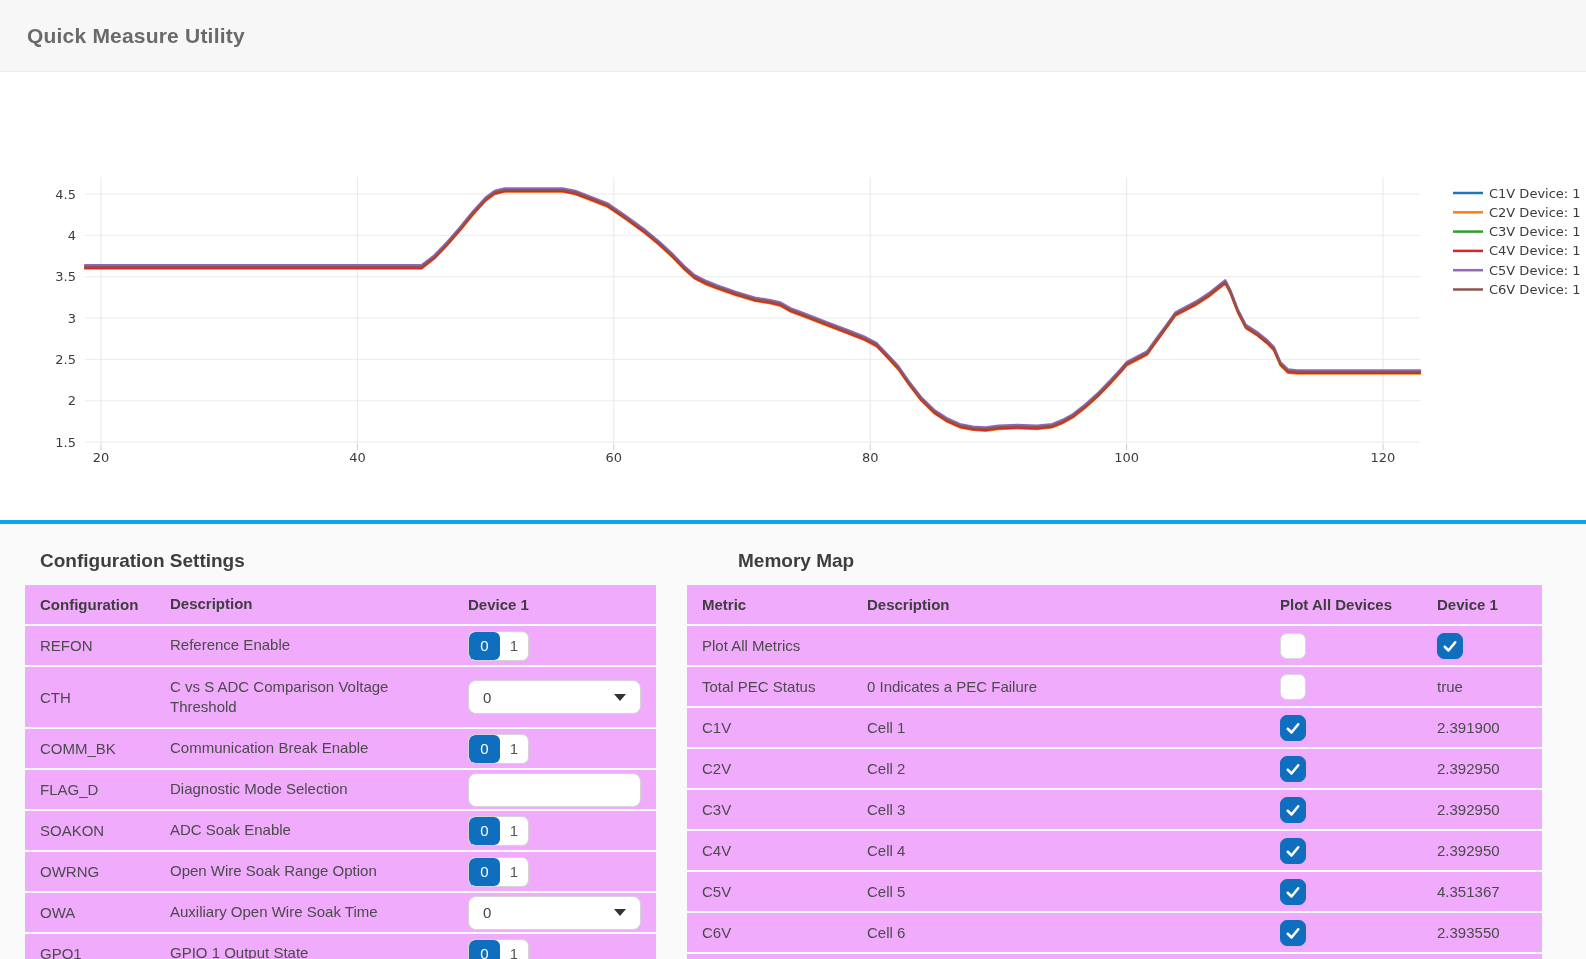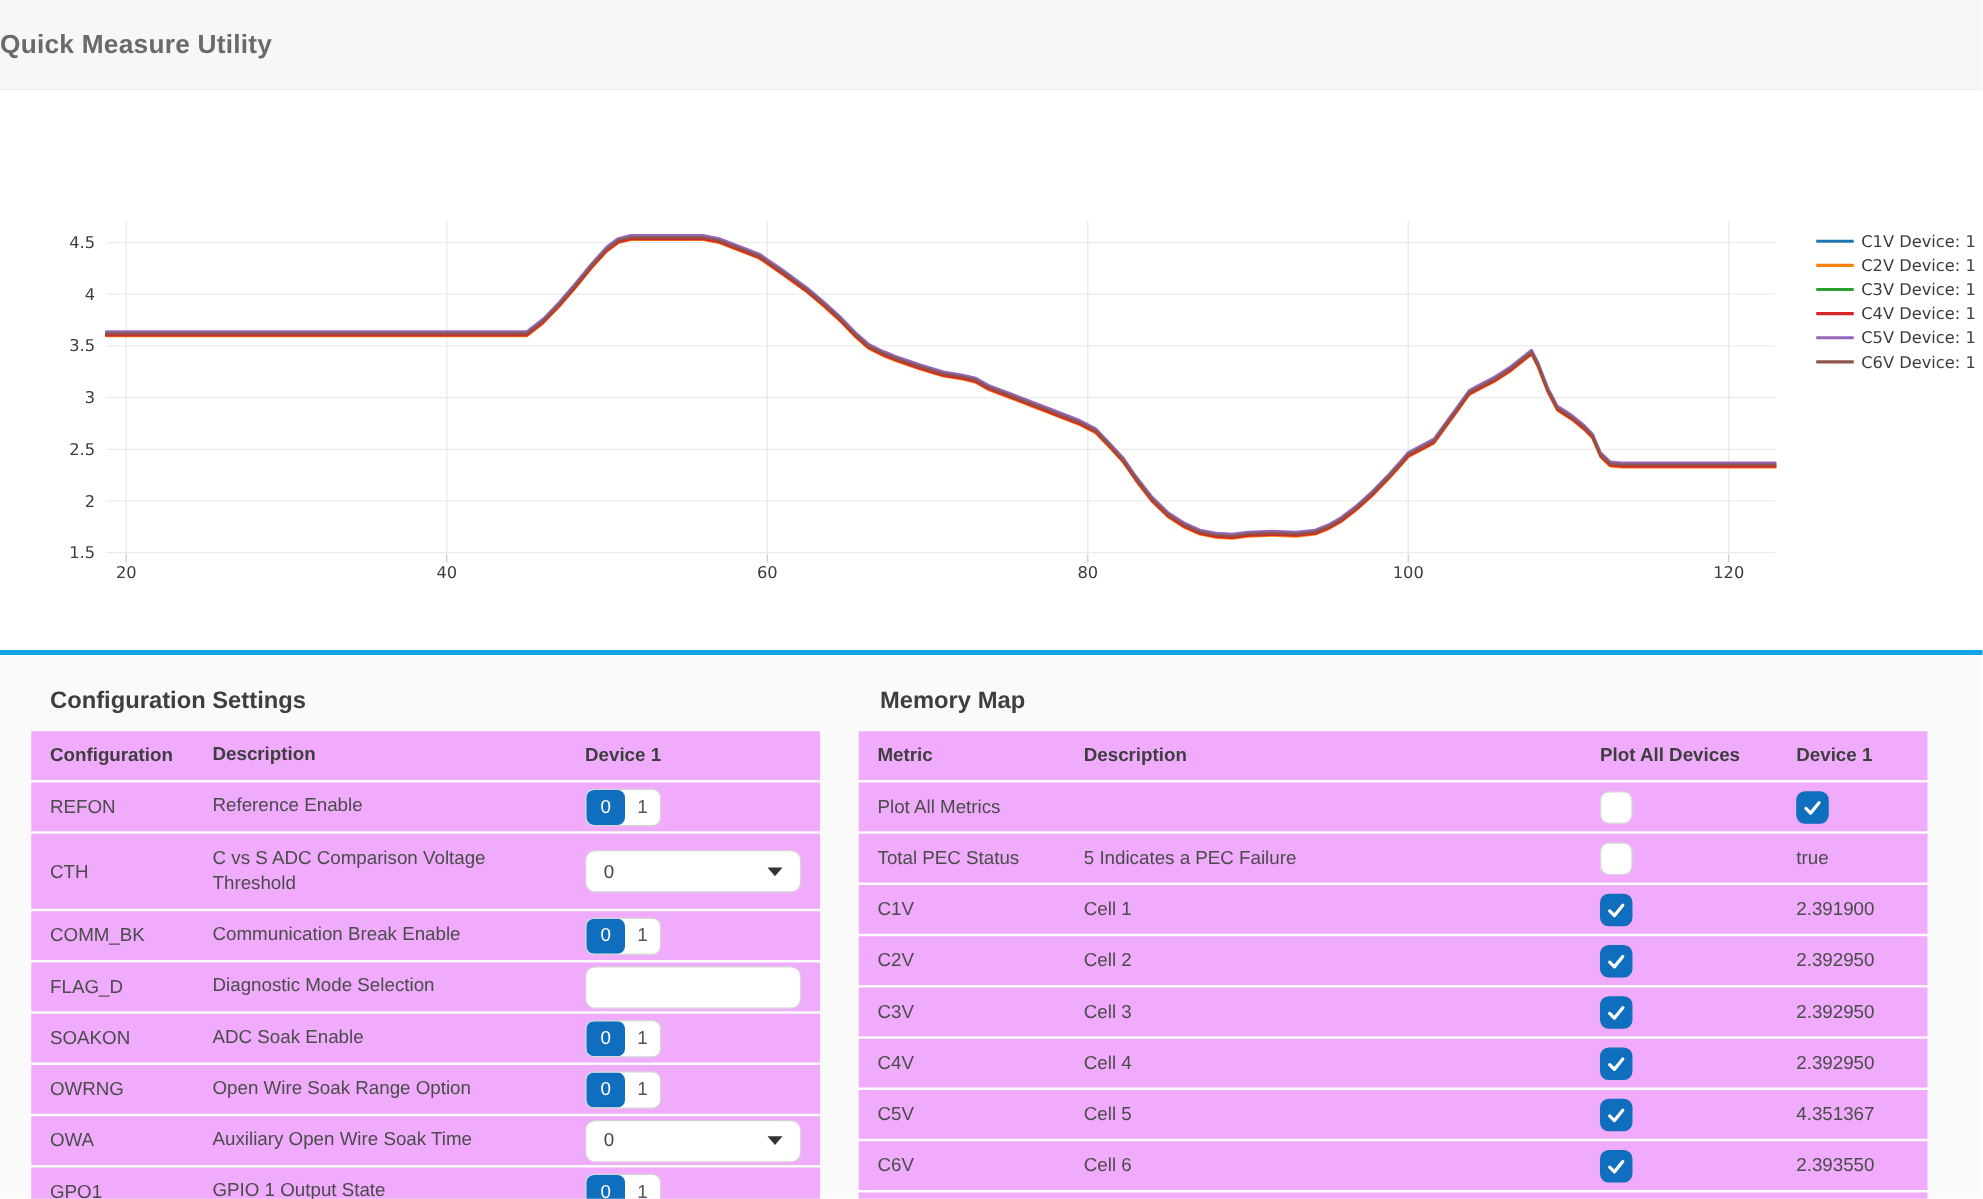--- a/index.html
+++ b/index.html
@@ -1,30 +1,30 @@
 <!DOCTYPE html>
 <html><head>
 <meta charset="utf-8">
 <style>
   * { margin:0; padding:0; box-sizing:border-box; }
   html,body { width:1586px; height:959px; overflow:hidden; background:#fff;
     font-family:"Liberation Sans", sans-serif; }
   
   .appbar { position:absolute; left:0; top:0; width:1586px; height:72px;
     background:#f7f7f7; border-bottom:1px solid #ececec; display:flex; align-items:center; }
-  .appbar h1 { font-size:21px; font-weight:600; color:#6a6a6a; letter-spacing:.2px; }
+  .appbar h1 { margin-left:27px; font-size:21px; font-weight:600; color:#6a6a6a; letter-spacing:.2px; }
   
   #chart-wrap { position:absolute; left:0; top:104px; width:1586px; height:380px; }
   #chart-svg text { font-family:"DejaVu Sans", sans-serif; font-size:13px; fill:#3c3c3c; }
   
   .section { position:absolute; left:0; top:520px; width:1586px; height:439px;
     background:#fafafa; border-top:4px solid #0ea5e9; overflow:hidden; }
   .tbl-title { position:absolute; top:26px; font-size:19px; font-weight:600; color:#3e3e3e; }
   #config-title { left:40px; }
-  #memory-title { left:704px; }
+  #memory-title { left:738px; }
   .tbl { position:absolute; top:61px; display:flex; flex-direction:column; gap:2px; }
   #config-table { left:25px; width:631px; }
   #memory-table { left:687px; width:855px; }
   .trow { background:#f0abfc; display:flex; align-items:center; padding-left:15px;
     min-height:39px; font-size:15px; color:#4b4b4b; }
   .trow.header { font-weight:600; color:#3e3e3e; }
   .trow.tall { min-height:60px; }
   .trow.sliver { min-height:39px; }
   
   .c-col1 { width:130px; flex:none; }
@@ -222,21 +222,21 @@
         <div class="m-col4">
           <div class="checkbox checked">
             <svg viewBox="0 0 24 24">
               <path d="M5 13 l5 5 L19 7" stroke="#fff" stroke-width="3.4" fill="none" stroke-linecap="round" stroke-linejoin="round"></path>
             </svg>
           </div>
         </div>
       </div>
       <div class="trow">
         <div class="m-col1">Total PEC Status</div>
-        <div class="m-col2">5 Indicates a PEC Failure</div>
+        <div class="m-col2">0 Indicates a PEC Failure</div>
         <div class="m-col3">
           <div class="checkbox"></div>
         </div>
         <div class="m-col4">
           <div>true</div>
         </div>
       </div>
       <div class="trow">
         <div class="m-col1">C1V</div>
         <div class="m-col2">Cell 1</div>

